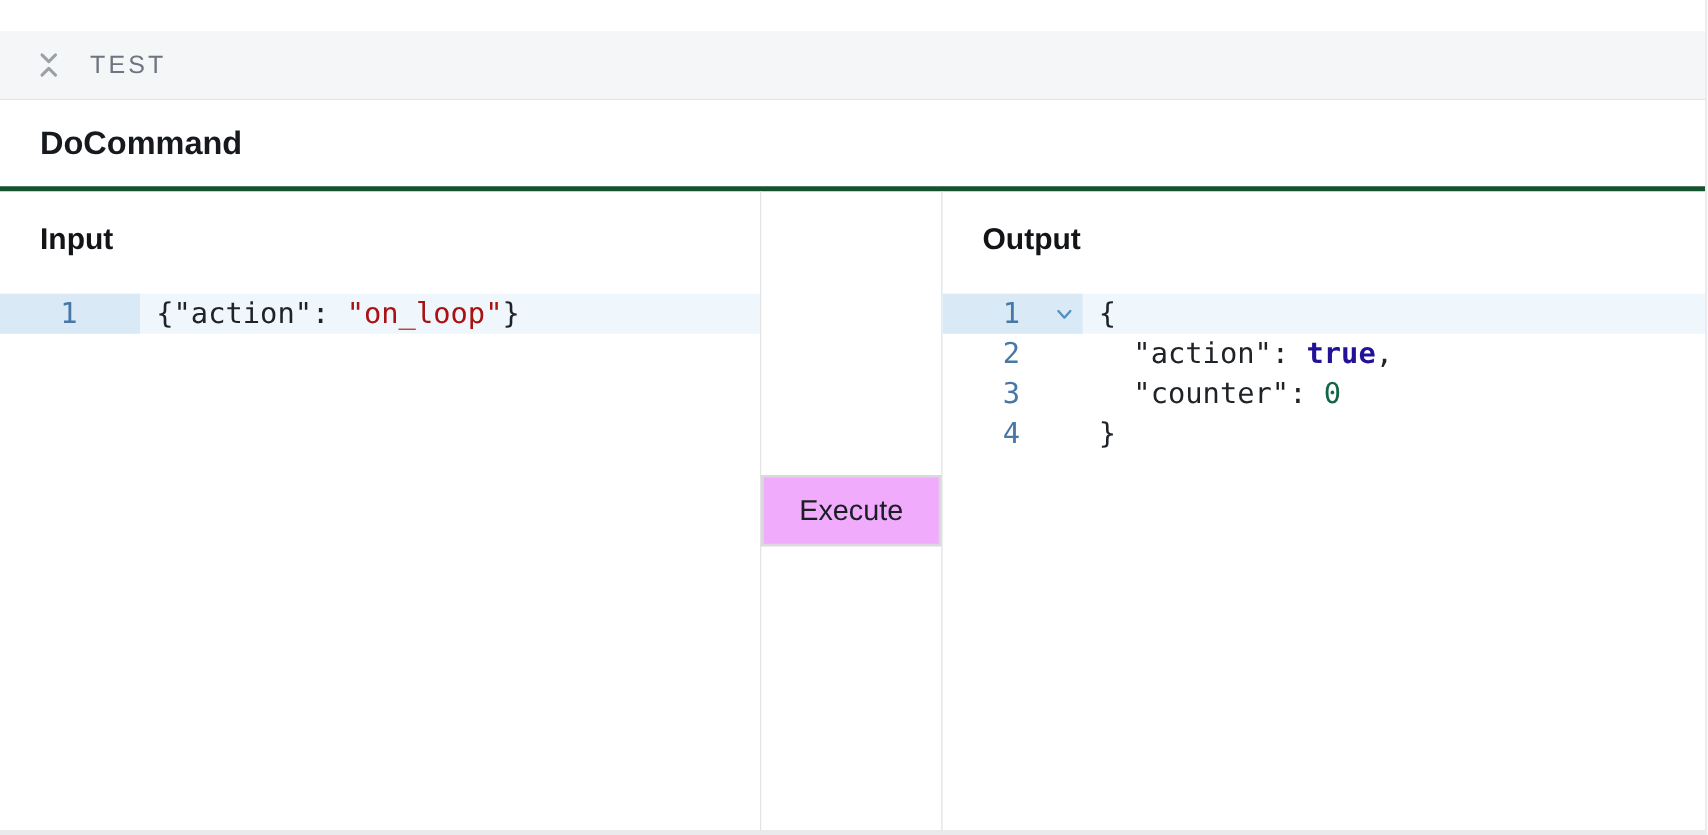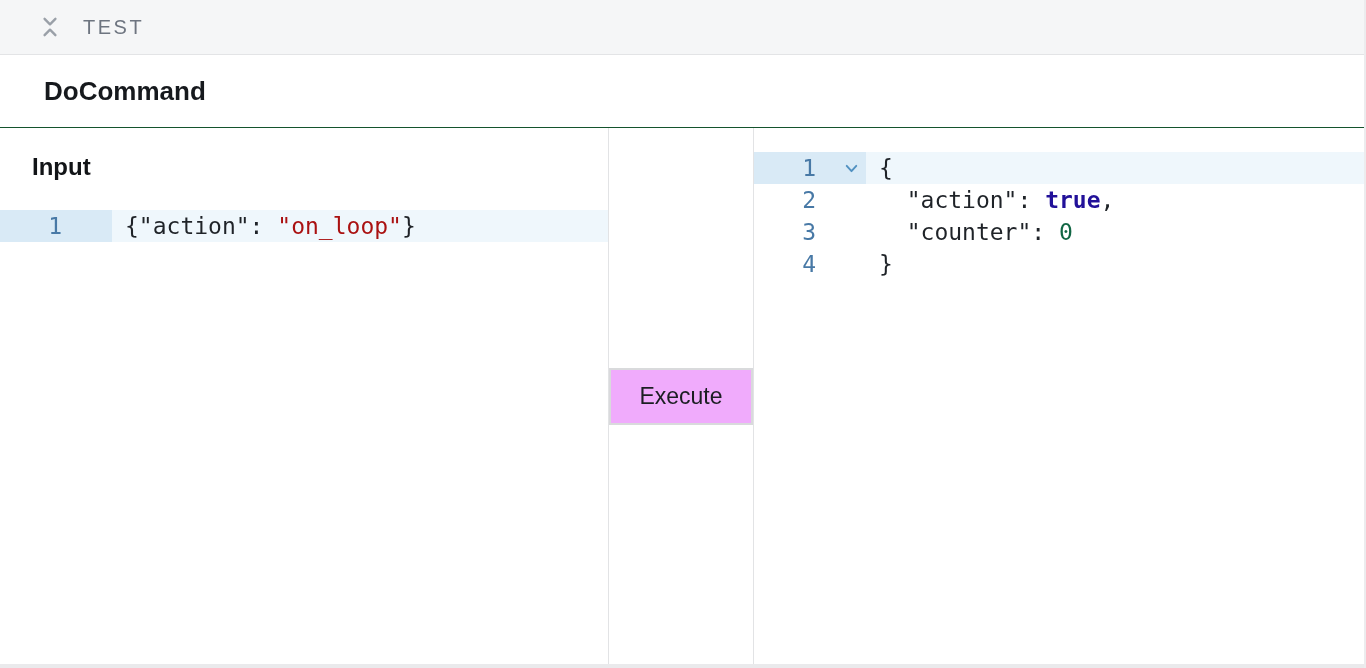--- a/index.html
+++ b/index.html
@@ -15,38 +15,38 @@
     width: 1366px; height: 668px;
     display: flex; flex-direction: column;
     border-right: 2px solid #ececee;
   }
   
   .topbar {
     flex: 0 0 55px;
     background: #f5f6f7;
     border-bottom: 1px solid #e3e4e6;
     display: flex; align-items: center;
-    padding-left: 37px; gap: 20px;
+    padding-left: 26px; gap: 20px; margin-top: 25px;
   }
   .topbar-title {
     font-size: 20px; font-weight: 500;
     letter-spacing: 2.5px;
     color: #6e7580;
   }
   .collapse-btn {
     width: 26px; height: 26px;
     display: flex; align-items: center; justify-content: center;
     color: #9aa0a8; cursor: pointer;
   }
   
   .cmd-row {
     flex: 0 0 73px;
-    border-bottom: 1px solid #14532d;
+    border-bottom: 4px solid #14532d;
     display: flex; align-items: center;
-    padding-left: 44px;
+    padding-left: 32px;
     font-size: 26px; font-weight: 700; color: #16191d;
   }
   
   .main { flex: 1; display: flex; min-height: 0; }
   .panel { display: flex; flex-direction: column; padding-top: 24px; }
   .panel-input  { flex: 0 0 609px; width: 609px; border-right: 1px solid #e2e3e5; }
   .panel-output { flex: 1; }
   .panel-title {
     margin: 0 0 28px 32px;
     font-size: 24px; line-height: 30px;
@@ -119,20 +119,21 @@
       <div class="editor">
           <div class="ed-line active"><div class="gutter"><span class="ln">1</span><span class="fold"></span></div><div class="code"><span class="tok-plain">{"action": </span><span class="tok-string">"on_loop"</span><span class="tok-plain">}</span></div></div>
         </div>
     </section>
 
     <div class="mid-col">
       <button class="execute-btn">Execute</button>
     </div>
 
     <section class="panel panel-output">
+      <h2 class="panel-title">Output</h2>
       <div class="editor">
           <div class="ed-line active"><div class="gutter"><span class="ln">1</span><span class="fold"><svg width="17" height="17" viewBox="0 0 16 16" fill="none" stroke="currentColor" stroke-width="1.8" stroke-linecap="round" stroke-linejoin="round">
                   <polyline points="3.5 5.5 8 10.5 12.5 5.5"></polyline>
                 </svg></span></div><div class="code"><span class="tok-plain">{</span></div></div>
           <div class="ed-line"><div class="gutter"><span class="ln">2</span><span class="fold"></span></div><div class="code"><span class="tok-plain">  "action": </span><span class="tok-bool">true</span><span class="tok-plain">,</span></div></div>
           <div class="ed-line"><div class="gutter"><span class="ln">3</span><span class="fold"></span></div><div class="code"><span class="tok-plain">  "counter": </span><span class="tok-number">0</span></div></div>
           <div class="ed-line"><div class="gutter"><span class="ln">4</span><span class="fold"></span></div><div class="code"><span class="tok-plain">}</span></div></div>
         </div>
     </section>
 

